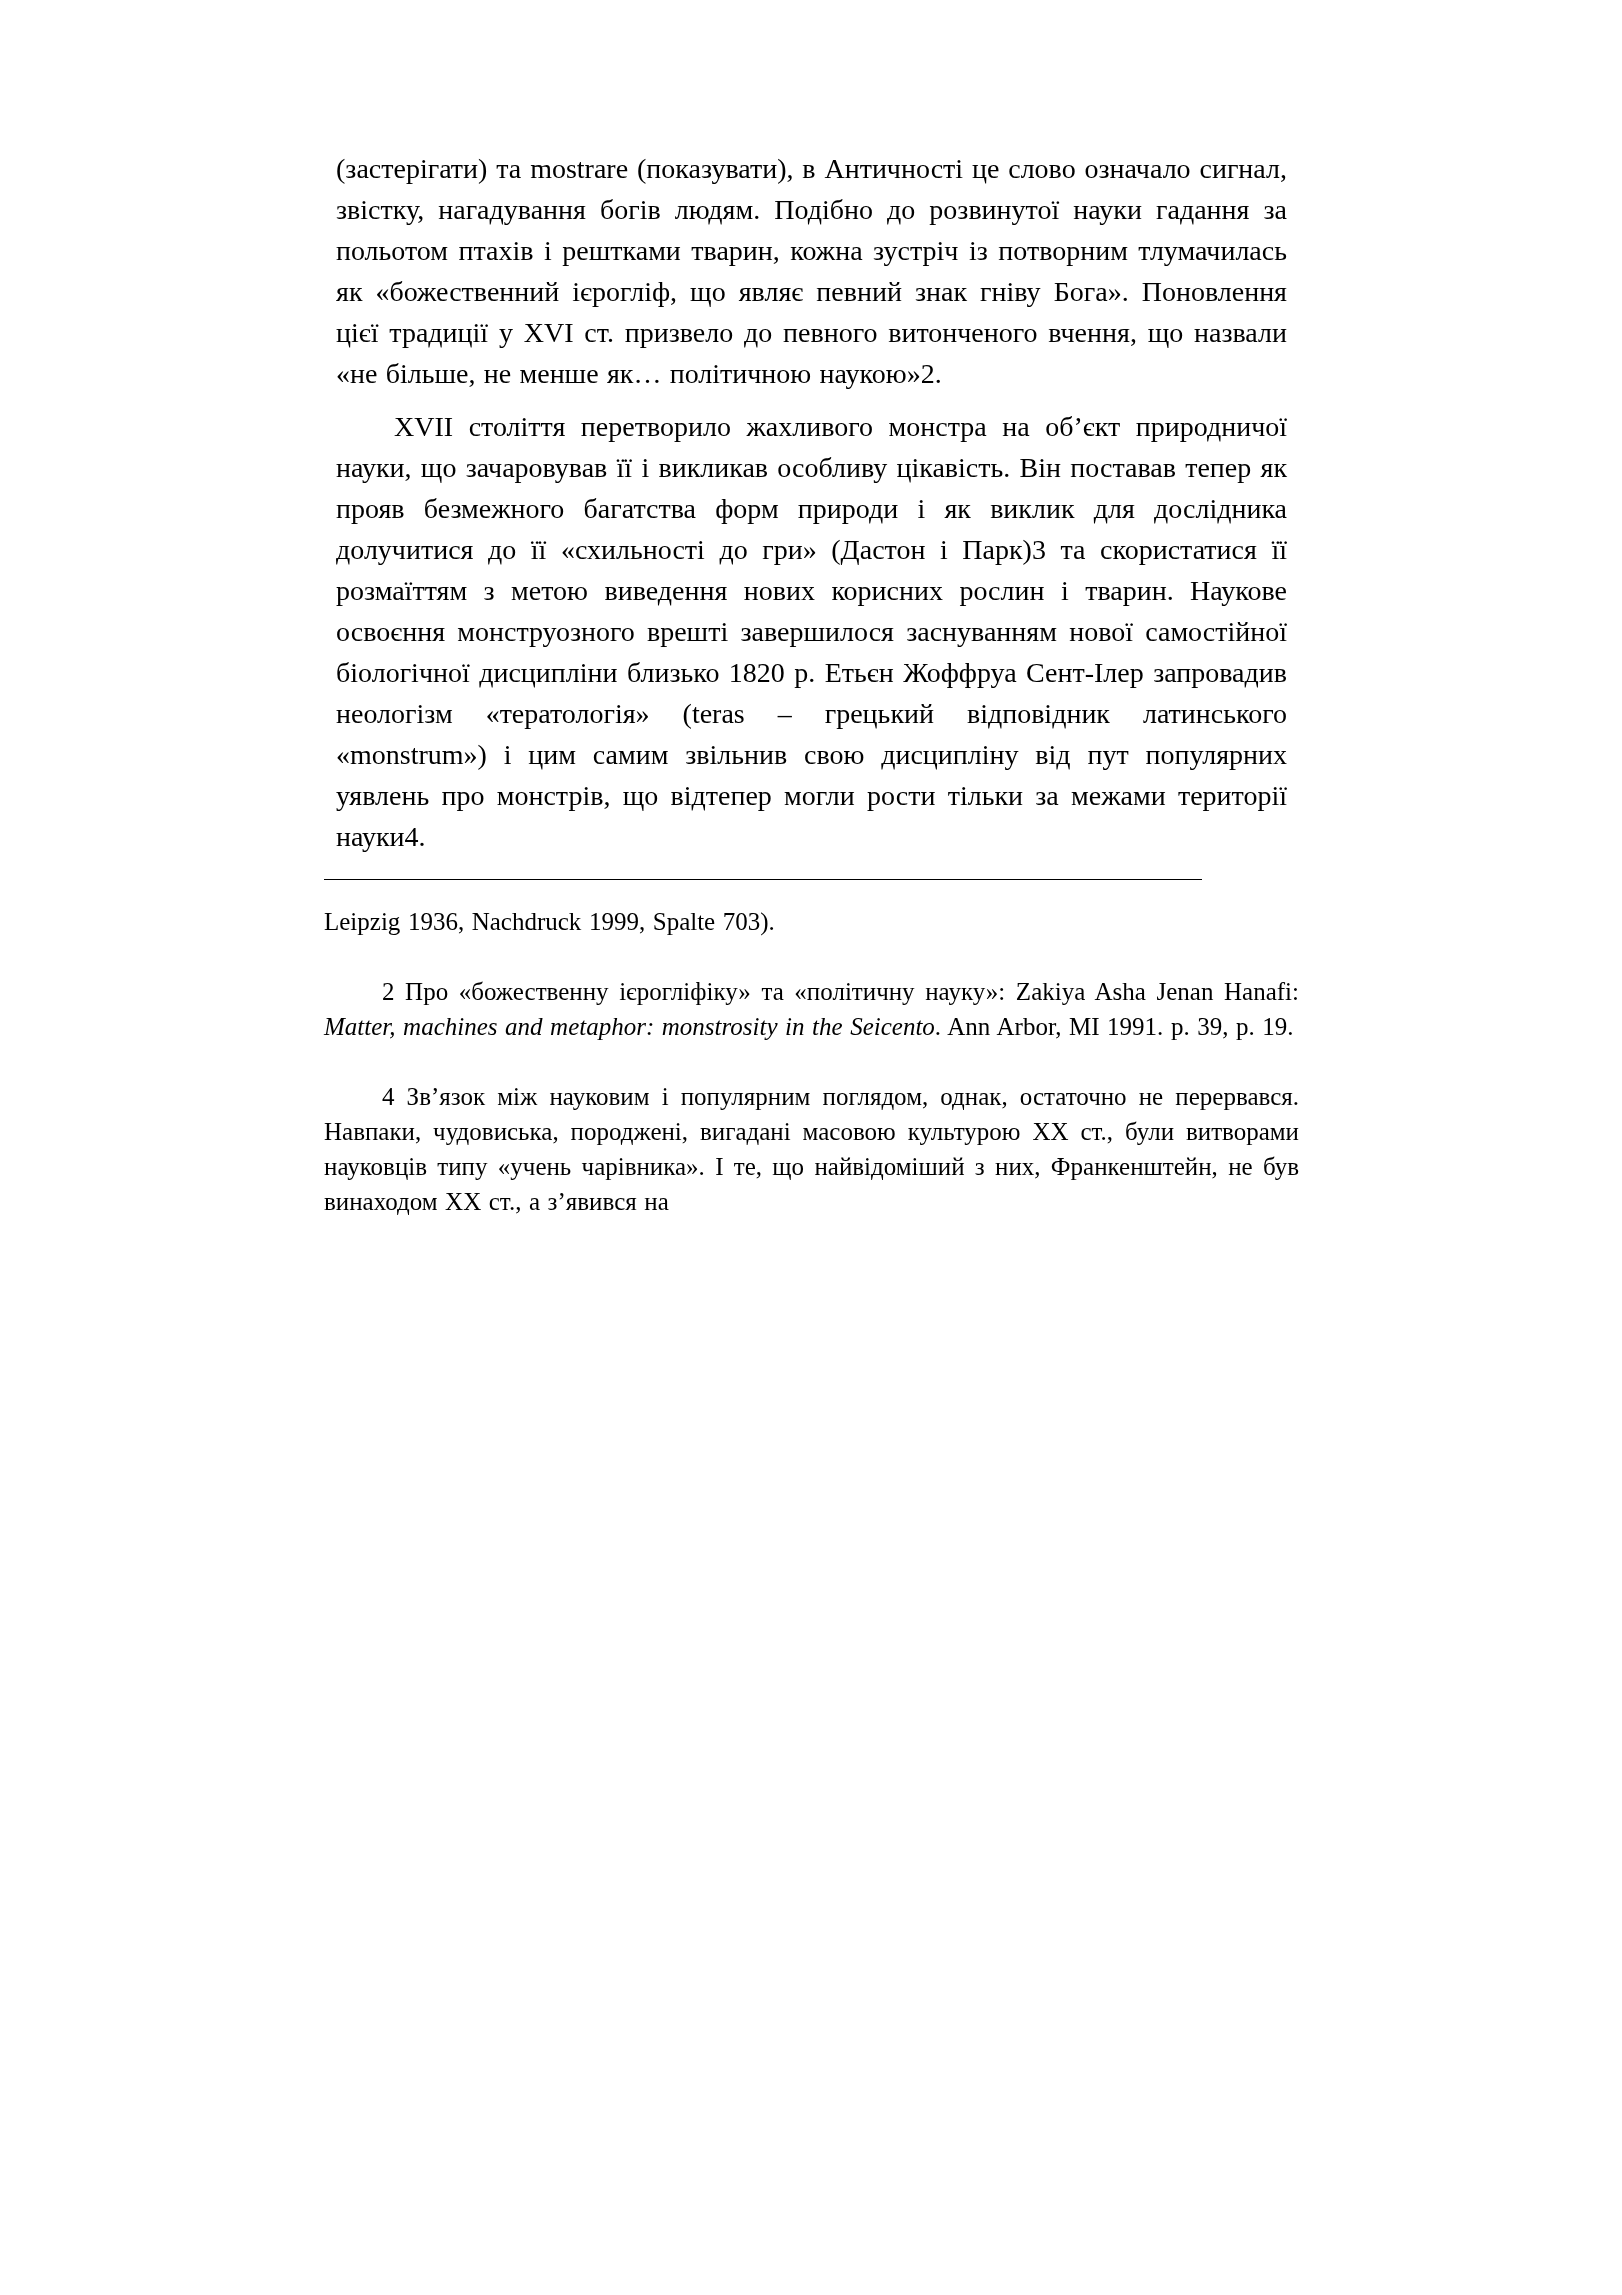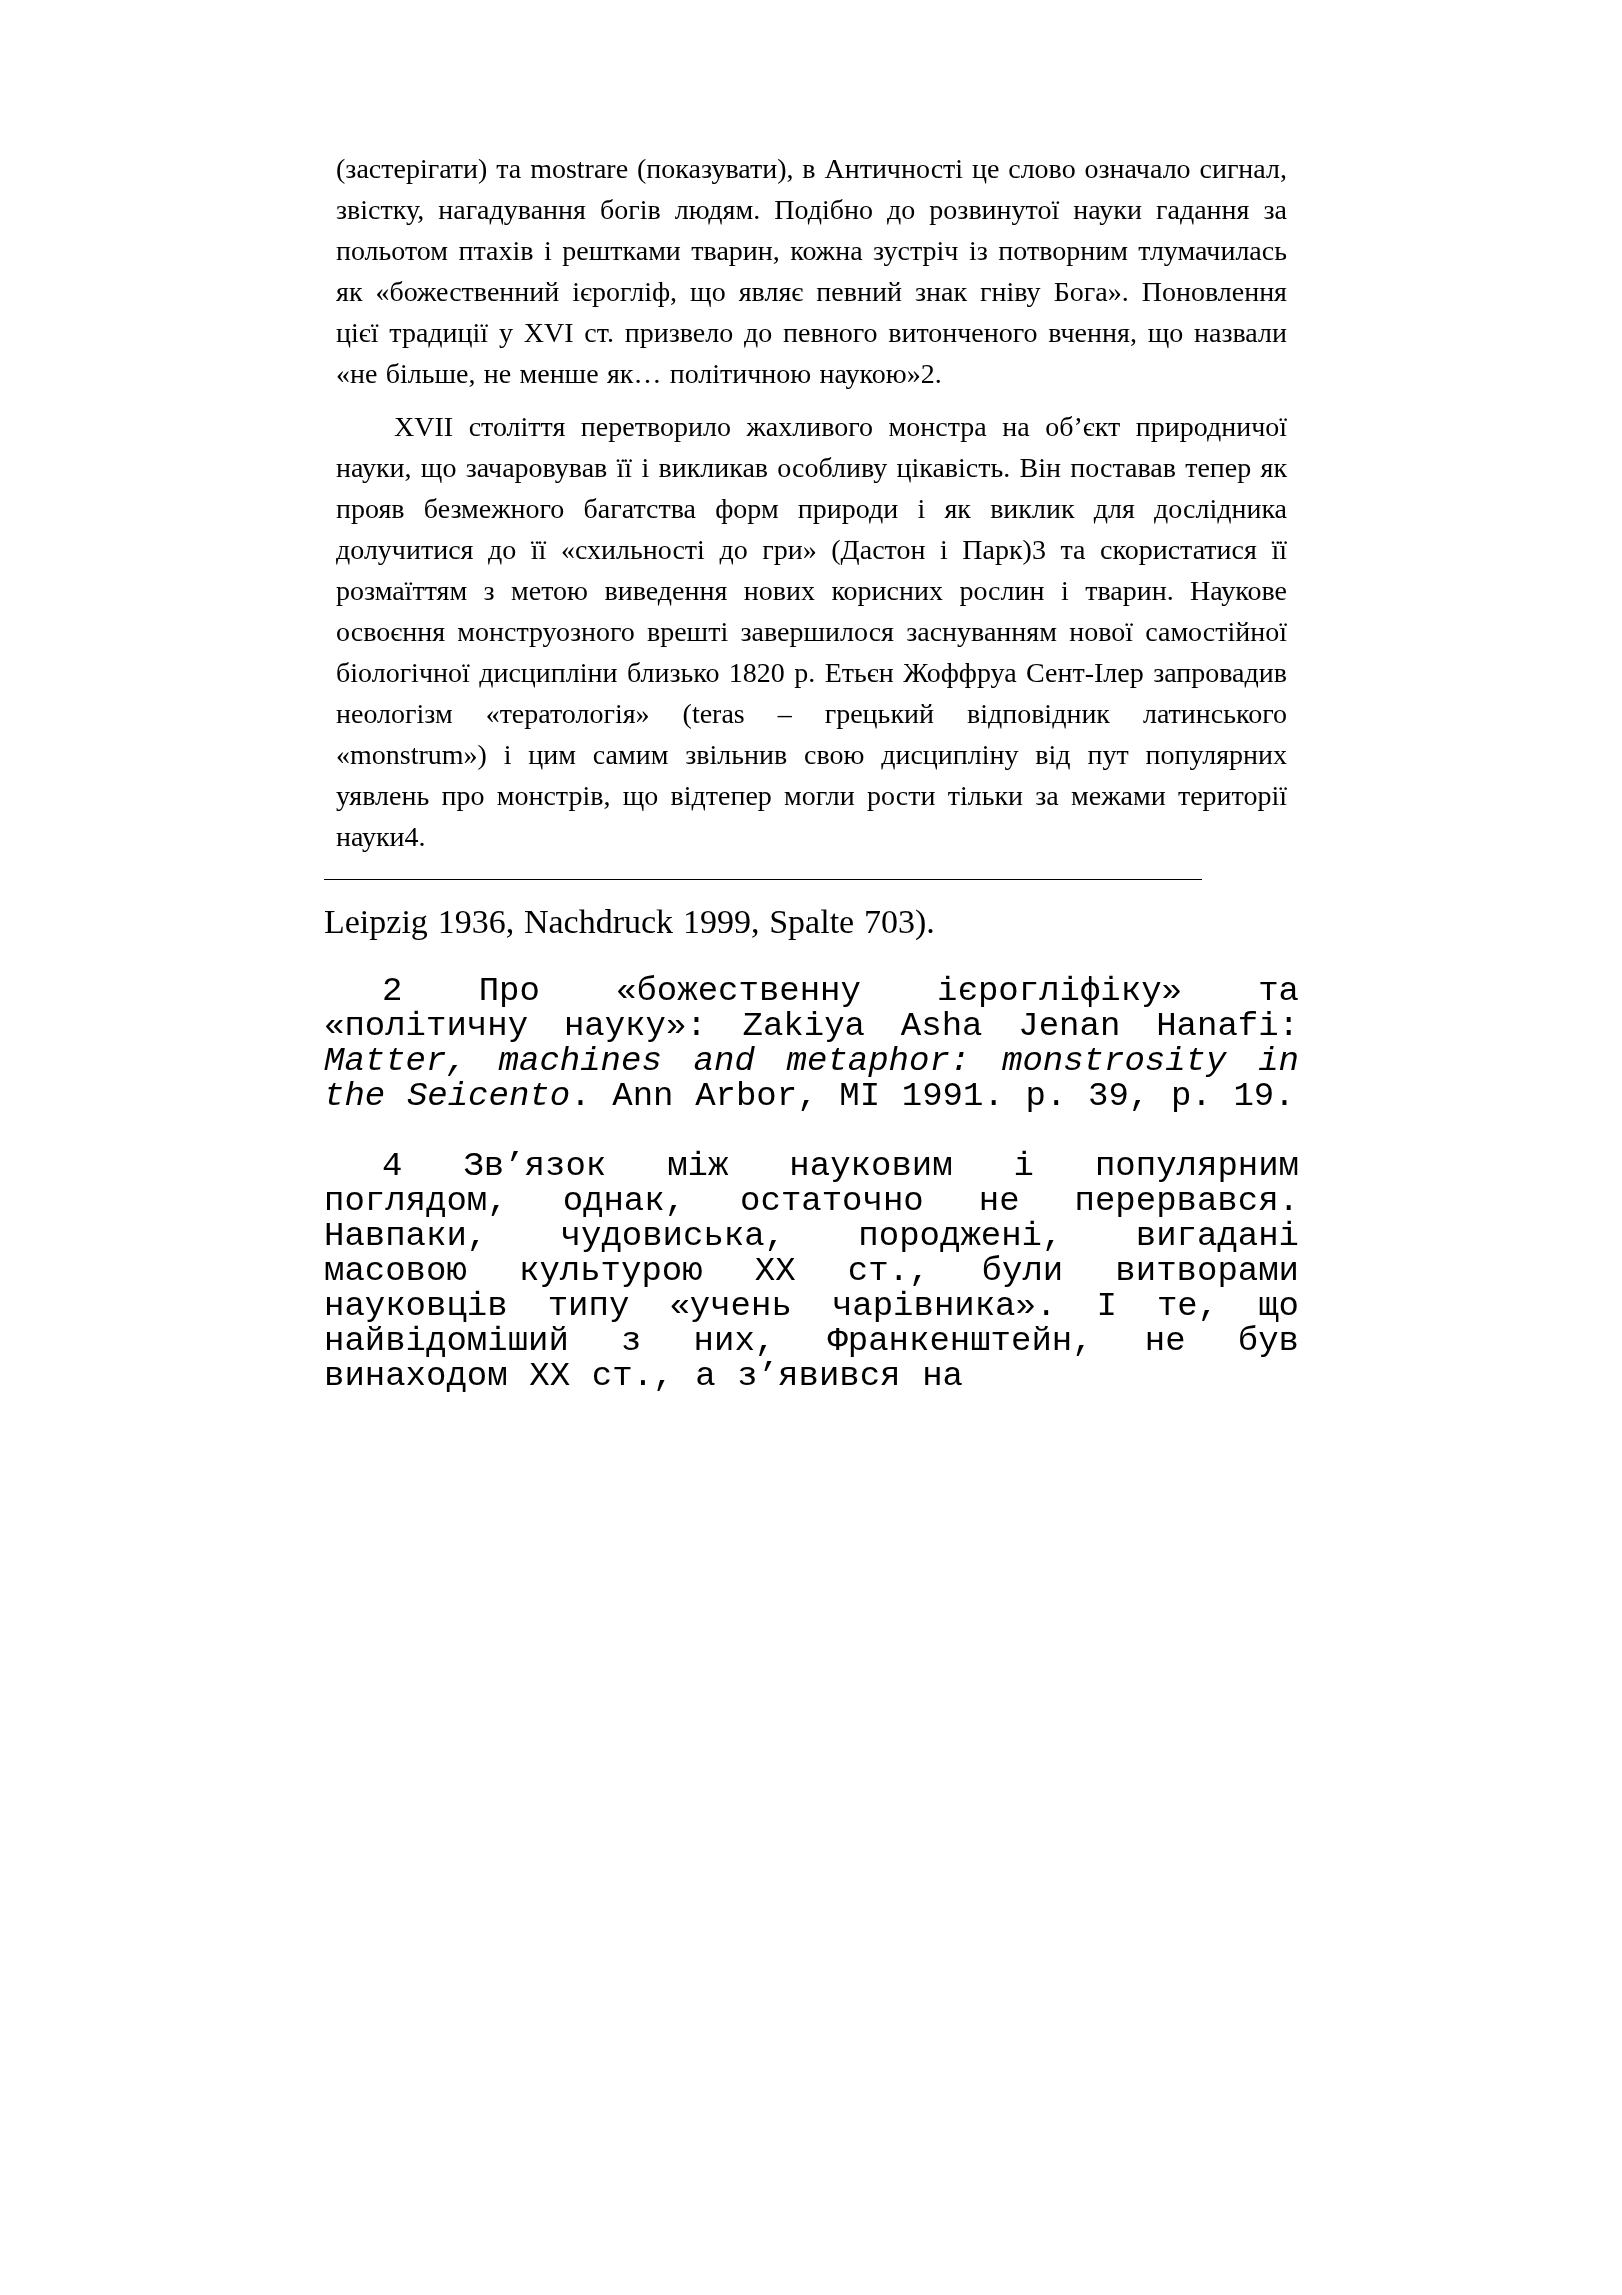--- a/index.html
+++ b/index.html
@@ -33,28 +33,27 @@
     text-indent: 58px;
   }
   .fn-separator {
     height: 1.3px;
     width: 90%;
     background: #000000;
     margin: 22px 0 23.6px 0;
   }
   .footnote {
     margin: 0 0 35px 0;
-    font-size: 34px;
+    font-size: 25px;
     line-height: 35px;
     text-align: justify;
     word-spacing: 1.3px;
   }
   .footnote.indented {
     text-indent: 58px;
-    font-family: Liberation Mono, monospace;
   }
   .footnote:last-child {
     margin-bottom: 0;
   }
   em {
     font-style: italic;
   }
 </style>
 </head>
 <body>

